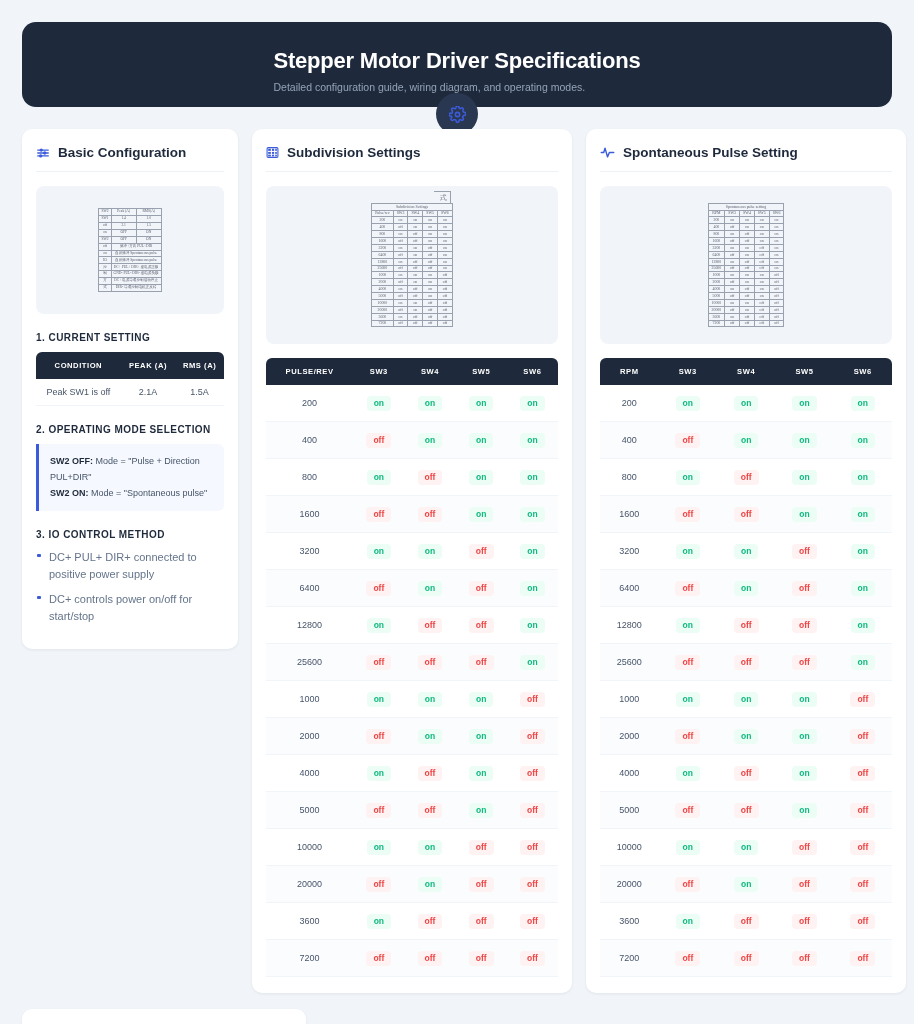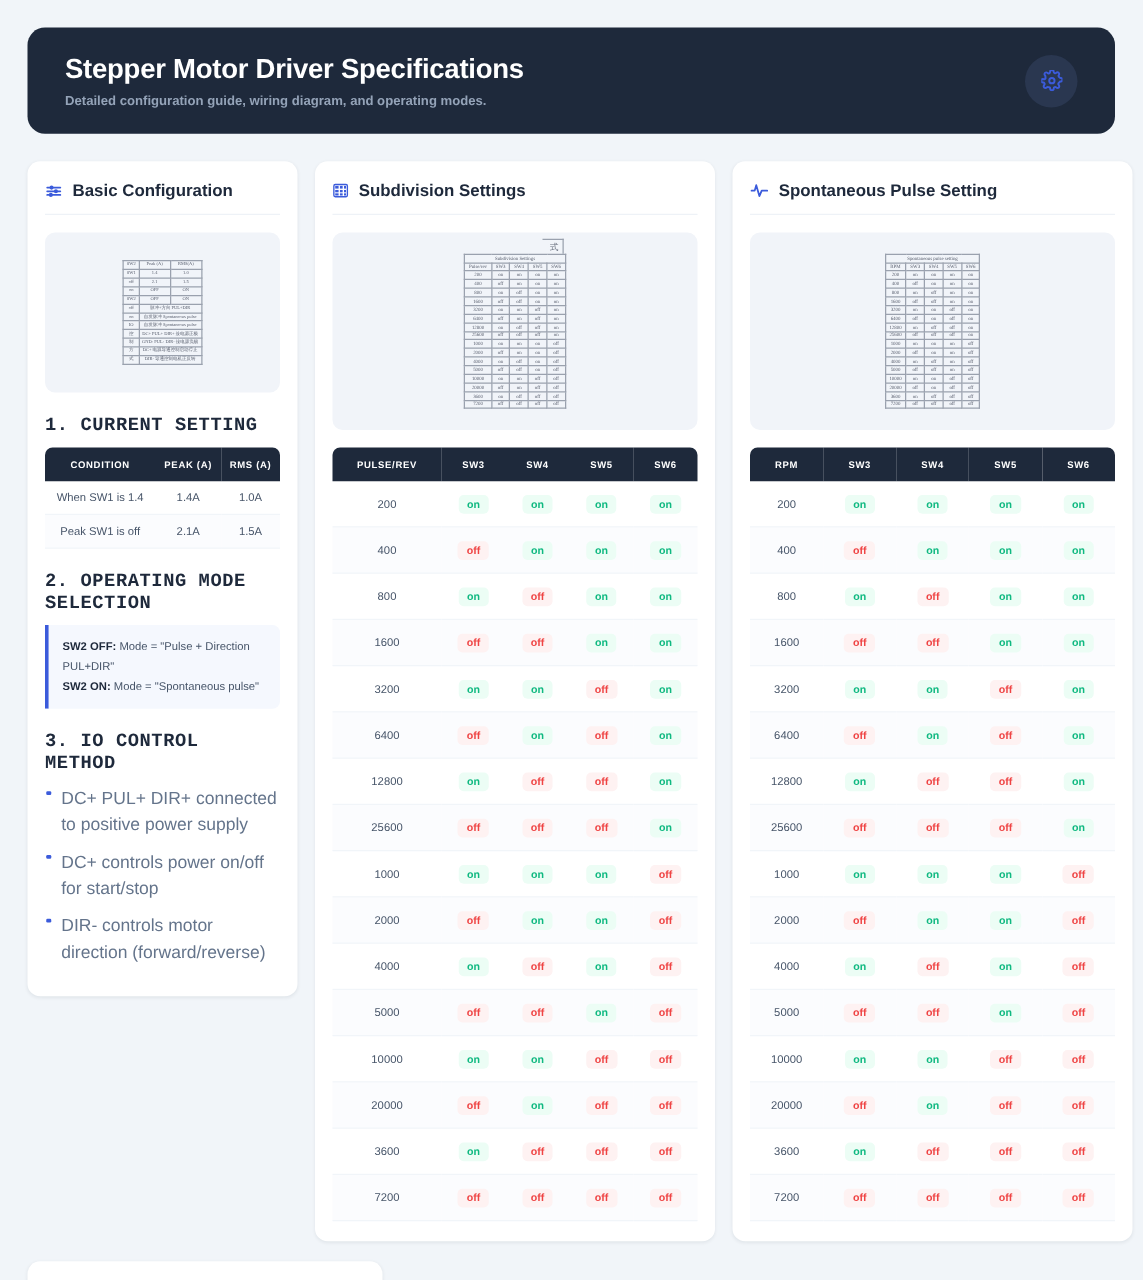--- a/index.html
+++ b/index.html
@@ -14,32 +14,33 @@
   
   .page-header {
     background: #1e293b;
     border-radius: 14px;
     padding: 26px 30px;
     display: flex;
     align-items: center;
     justify-content: space-between;
     margin-bottom: 22px;
     height: 85px;
+    flex-direction: column;
   }
   .page-header h1 {
     color: #ffffff;
     font-size: 22px;
     font-weight: bold;
     letter-spacing: -0.2px;
     margin-bottom: 7px;
   }
   .page-header .subtitle {
     color: #94a3b8;
     font-size: 10.5px;
-    font-weight: bold;
+    font-weight: normal;
   }
   .header-badge {
     width: 42px; height: 42px;
     border-radius: 50%;
     background: #2a3750;
     display: flex; align-items: center; justify-content: center;
     flex: 0 0 auto;
   }
 
   
@@ -109,27 +110,26 @@
     font-family: "Liberation Serif", serif;
     font-size: 7px;
     color: #6b7280;
     border-top: 1px solid #9aa1ae;
     border-right: 1px solid #9aa1ae;
     padding: 1px 3px 0 6px;
   }
 
   
   .sec-title {
-    font-size: 15px;
+    font-size: 10px;
     font-weight: bold;
     letter-spacing: .45px;
     color: #1e293b;
     text-transform: uppercase;
     margin: 18px 0 9px 0;
-    font-family: Liberation Mono, monospace;
   }
 
   
   .dtable { width: 100%; border-collapse: collapse; }
   .dtable thead th {
     background: #1e293b;
     color: #ffffff;
     font-size: 7.6px;
     font-weight: bold;
     letter-spacing: .55px;
@@ -171,21 +171,21 @@
     color: #475569;
     line-height: 1.75;
   }
   .callout b { color: #1e293b; }
 
   
   ul.bullets { list-style: none; }
   ul.bullets li {
     position: relative;
     padding-left: 13px;
-    font-size: 14px;
+    font-size: 11px;
     color: #64748b;
     line-height: 1.5;
     margin-bottom: 9px;
   }
   ul.bullets li::before {
     content: "";
     position: absolute;
     left: 1px; top: 4.5px;
     width: 3.5px; height: 3.5px;
     background: #3b5bdb;
@@ -295,25 +295,20 @@
       <table class="dtable">
         <thead>
           <tr>
             <th>CONDITION</th>
             <th>PEAK (A)</th>
             <th>RMS (A)</th>
           </tr>
         </thead>
         <tbody>
           <tr>
-            <td>When SW1 is 1.4</td>
-            <td>1.4A</td>
-            <td>1.0A</td>
-          </tr>
-          <tr>
             <td>Peak SW1 is off</td>
             <td>2.1A</td>
             <td>1.5A</td>
           </tr>
         </tbody>
       </table>
 
       <div class="sec-title">2. Operating Mode Selection</div>
       <div class="callout">
         <div>
@@ -321,21 +316,20 @@
         </div>
         <div>
           <b>SW2 ON:</b><span> Mode = "Spontaneous pulse"</span>
         </div>
       </div>
 
       <div class="sec-title">3. IO Control Method</div>
       <ul class="bullets">
         <li>DC+ PUL+ DIR+ connected to positive power supply</li>
         <li>DC+ controls power on/off for start/stop</li>
-        <li>DIR- controls motor direction (forward/reverse)</li>
       </ul>
     </div>
   </div>
 
   <div class="col-mid">
     <div class="card big">
       <div class="card-head">
         <span class="icon">
           <svg width="13" height="13" viewBox="0 0 24 24" fill="#3b5bdb">
             <rect x="2" y="3" width="20" height="18" rx="2" fill="none" stroke="#3b5bdb" stroke-width="2"></rect>

